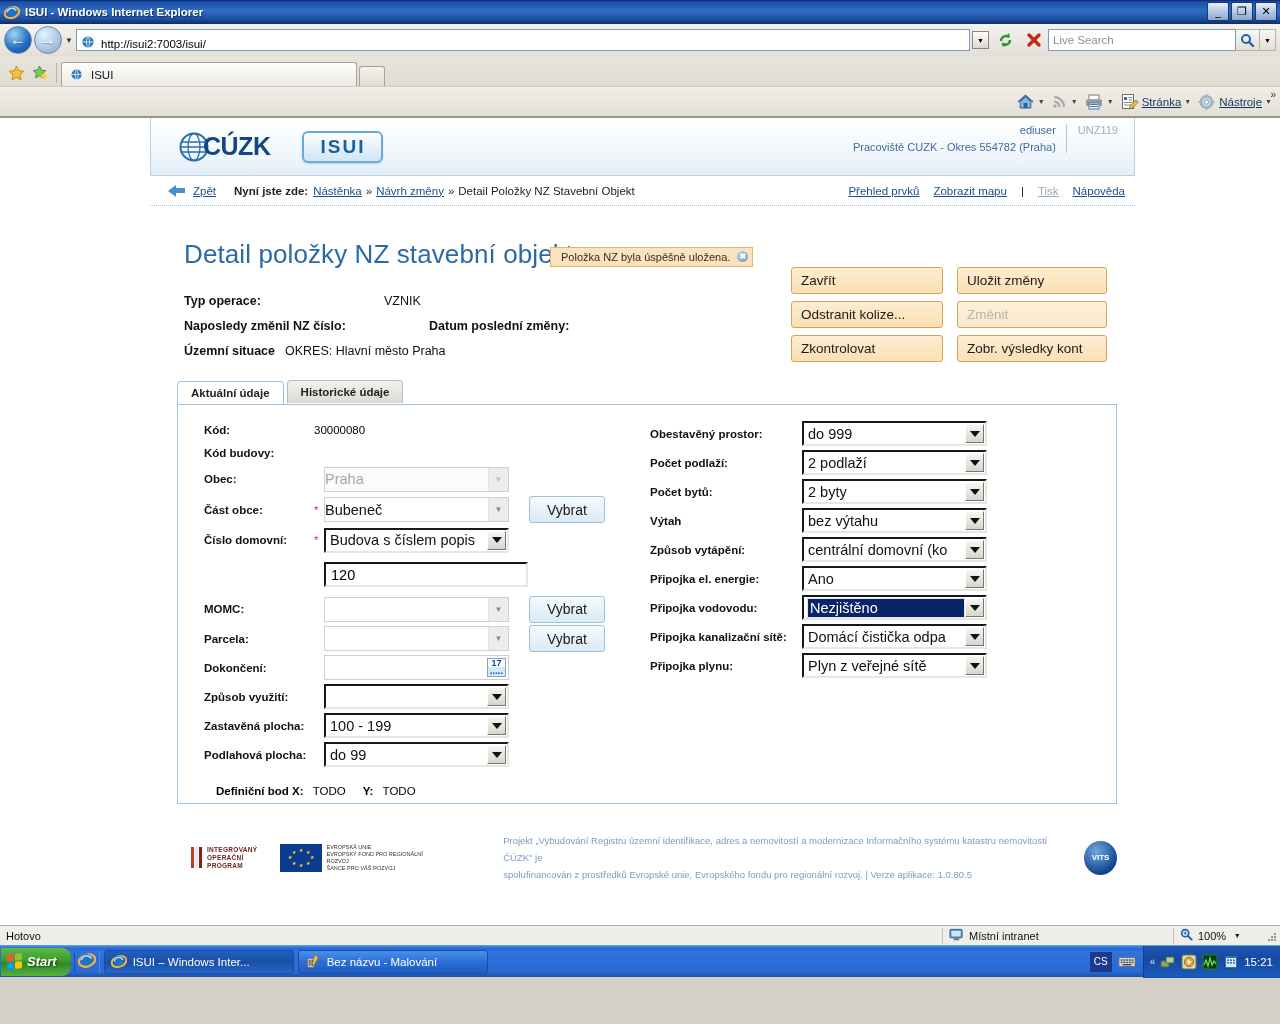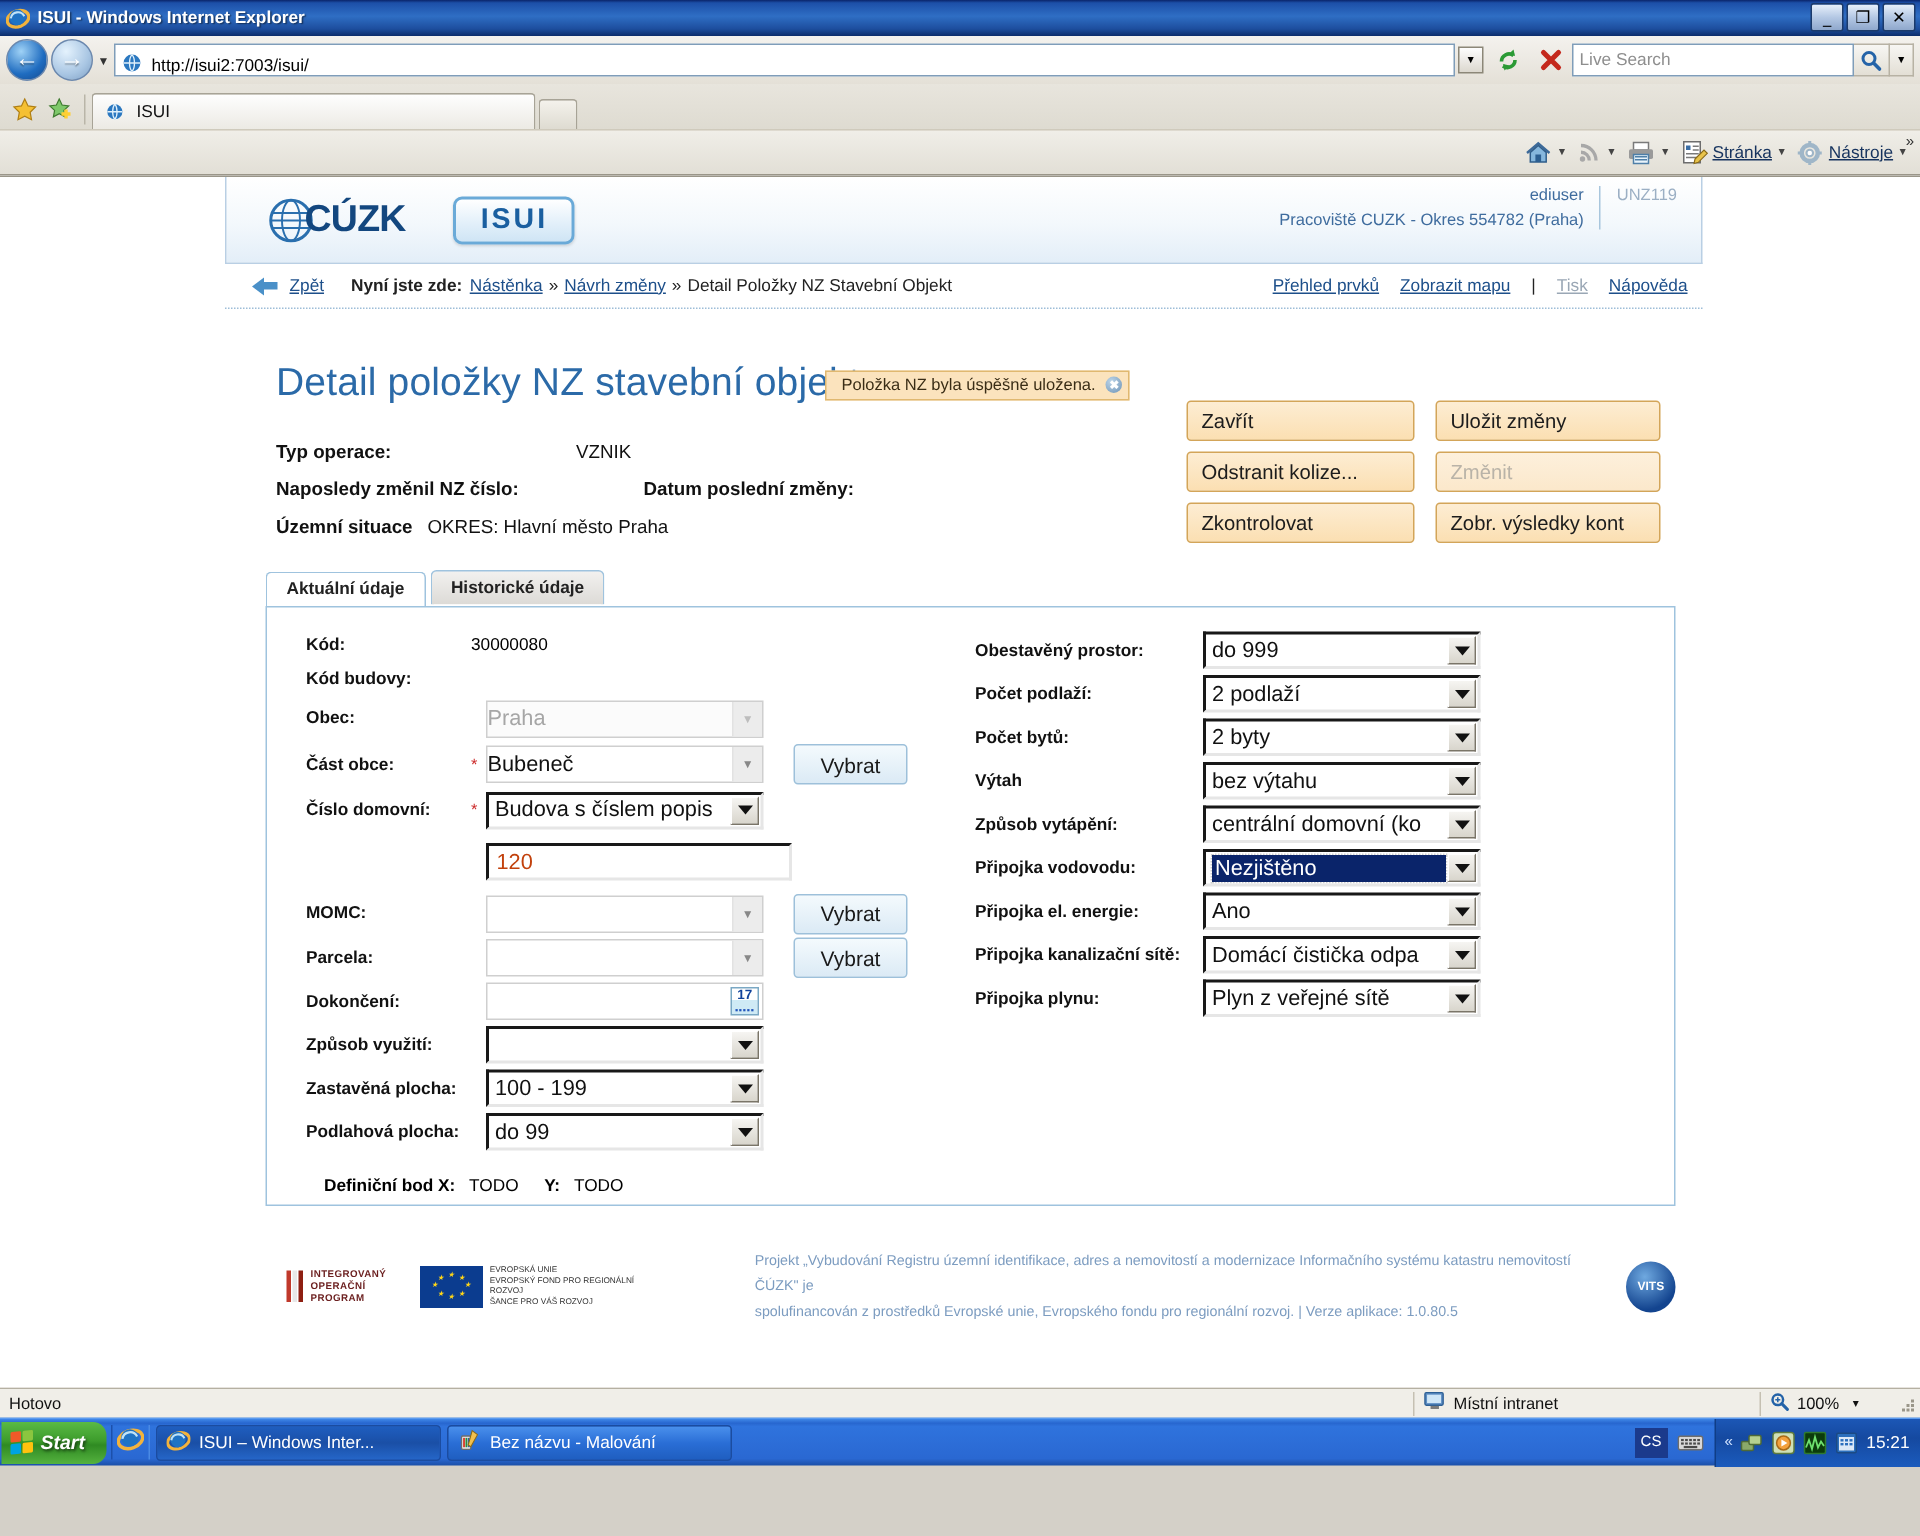--- a/index.html
+++ b/index.html
@@ -286,21 +286,21 @@
   }
   .combo-3d .sel-val {
     white-space: nowrap; overflow: hidden; width: 158px;
   }
   .combo-3d.focused .sel-val {
     background: #0a246a; color: #fff; outline: 1px dotted #cfcfcf;
     padding: 1px 2px; width: 156px;
   }
   .textin {
     width: 204px; height: 25px; border: 2px inset #9d9d9d; background: #fff;
-    font-size: 14.5px; color: #c2410c; padding-left: 5px; display: flex; align-items: center;
+    font-size: 14.5px; color: #000000; padding-left: 5px; display: flex; align-items: center;
     border-top-color: #6d6d6d; border-left-color: #6d6d6d;
     border-right-color: #e6e6e6; border-bottom-color: #e6e6e6;
   }
   .textin-flat {
     width: 185px; height: 25px; border: 1px solid #cfcfcf; background: #fff;
     font-size: 13px; color: #111; padding-left: 6px; position: relative;
     display: flex; align-items: center;
   }
   .calico {
     position: absolute; right: 2px; top: 2px; width: 19px; height: 19px;
@@ -813,33 +813,33 @@
               <span class="flabel">Způsob vytápění:</span>
               <div class="combo-3d">
                 <span class="sel-val">centrální domovní (ko</span>
                 <span class="ar3">
                     <i class="tri"></i>
                   </span>
               </div>
             </div>
 
             <div class="frow">
+              <span class="flabel">Připojka el. energie:</span>
+              <div class="combo-3d">
+                <span class="sel-val">Ano</span>
+                <span class="ar3">
+                    <i class="tri"></i>
+                  </span>
+              </div>
+            </div>
+
+            <div class="frow">
               <span class="flabel">Připojka vodovodu:</span>
               <div class="combo-3d focused">
                 <span class="sel-val">Nezjištěno</span>
-                <span class="ar3">
-                    <i class="tri"></i>
-                  </span>
-              </div>
-            </div>
-
-            <div class="frow">
-              <span class="flabel">Připojka el. energie:</span>
-              <div class="combo-3d">
-                <span class="sel-val">Ano</span>
                 <span class="ar3">
                     <i class="tri"></i>
                   </span>
               </div>
             </div>
 
             <div class="frow">
               <span class="flabel">Připojka kanalizační sítě:</span>
               <div class="combo-3d">
                 <span class="sel-val">Domácí čistička odpa</span>

